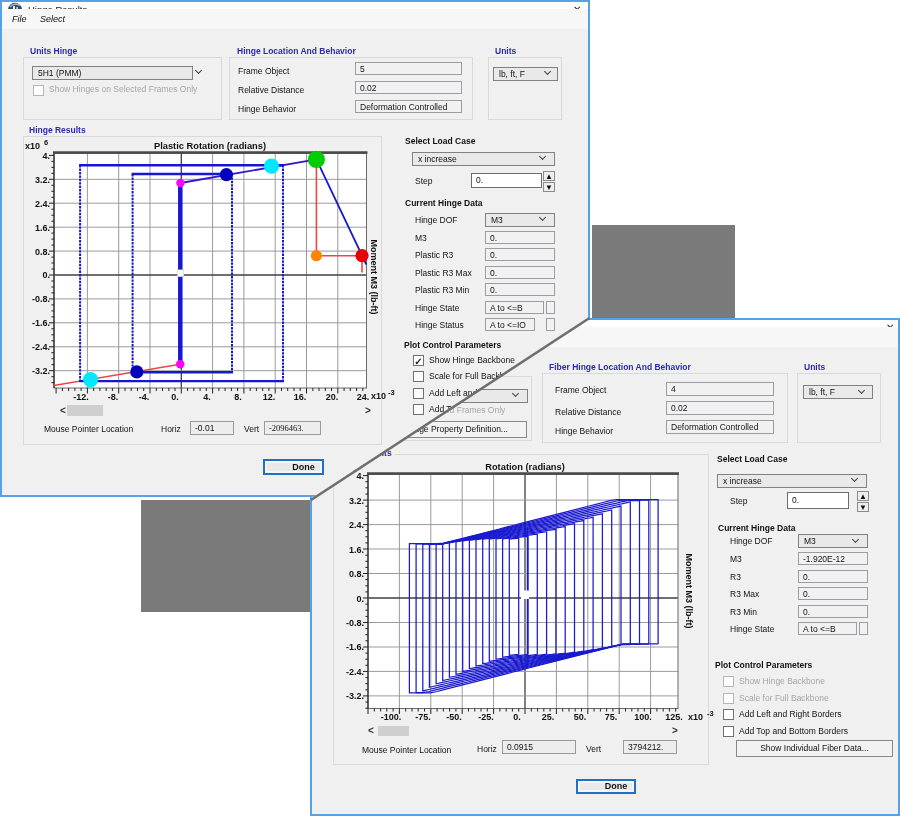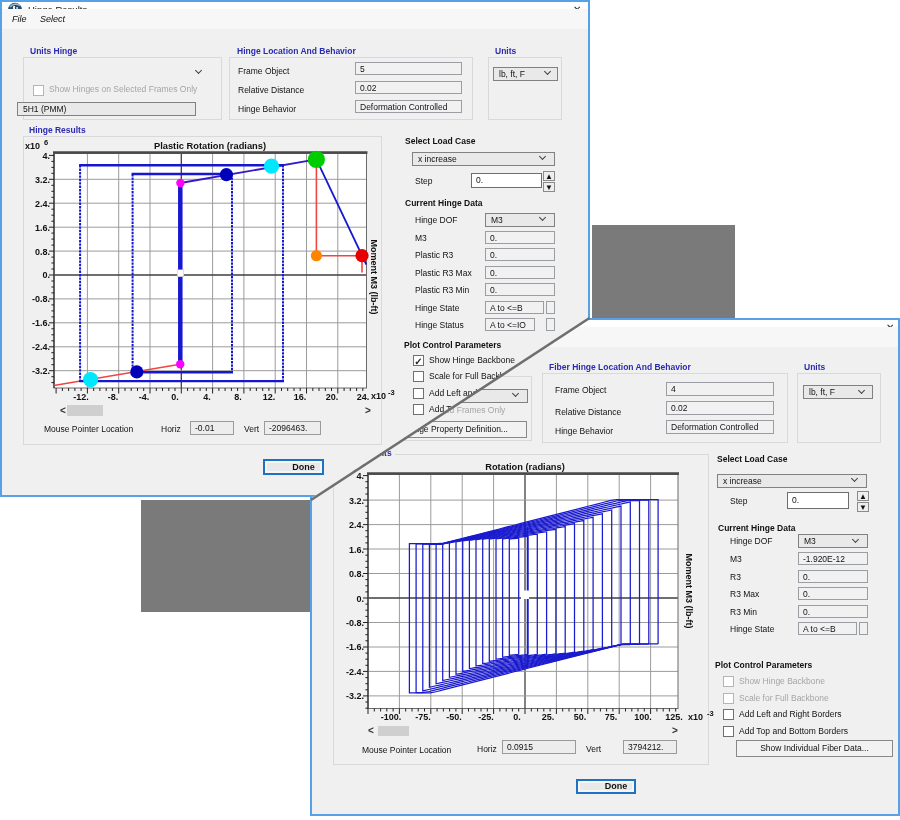--- a/index.html
+++ b/index.html
@@ -282,21 +282,21 @@
       <rect x="9.2" y="5" width="1.8" height="8" fill="#b8c9d9"></rect>
     </svg>
 <div class="ttl">Hinge Results</div>
 <div class="x" style="left:573px;">✕</div>
 <div class="mb">
       <span style="left:12px;">File</span>
       <span style="left:40px;">Select</span>
     </div>
 <div class="grp" style="left:23px;top:57px;width:199px;height:63px;"></div>
 <div class="glbl" style="left:27px;top:46px;">Units Hinge</div>
-<div class="cmb" style="left:17px;top:66px;width:179px;height:14px;line-height:12px;margin-top:36px;">5H1 (PMM)</div>
+<div class="cmb" style="left:32px;top:66px;width:161px;height:14px;line-height:12px;">5H1 (PMM)</div>
 <div class="chev" style="left:196px;top:68px;"></div>
 <div class="cb" style="left:33px;top:85px;border-color:#b5b5b5;"></div>
 <div class="lbl dis" style="left:49px;top:84px;">Show Hinges on Selected Frames Only</div>
 <div class="grp" style="left:229px;top:57px;width:244px;height:63px;"></div>
 <div class="glbl" style="left:234px;top:46px;">Hinge Location And Behavior</div>
 <div class="lbl" style="left:238px;top:66px;">Frame Object</div>
 <div class="fld" style="left:355px;top:62px;width:107px;height:13px;">5</div>
 <div class="lbl" style="left:238px;top:85px;">Relative Distance</div>
 <div class="fld" style="left:355px;top:81px;width:107px;height:13px;">0.02</div>
 <div class="lbl" style="left:238px;top:104px;">Hinge Behavior</div>
@@ -469,21 +469,21 @@
 <circle cx="136.8" cy="371.9" r="6.6" fill="#0000bb"></circle>
 <circle cx="90.6" cy="379.6" r="7.6" fill="#00e8ff"></circle>
     </svg>
 <div class="arr" style="left:60px;top:405px;">&lt;</div>
 <div class="arr" style="left:365px;top:405px;">&gt;</div>
 <div class="thumb" style="left:67px;top:405px;width:36px;height:11px;"></div>
 <div class="lbl" style="left:44px;top:424px;">Mouse Pointer Location</div>
 <div class="lbl" style="left:161px;top:424px;">Horiz</div>
 <div class="mfl" style="left:190px;top:421px;width:44px;height:14px;line-height:12px;">-0.01</div>
 <div class="lbl" style="left:244px;top:424px;">Vert</div>
-<div class="mfl" style="left:264px;top:421px;width:57px;height:14px;line-height:12px;">-2096463.</div>
+<div class="mfl" style="left:264px;top:421px;width:57px;height:14px;line-height:12px;font-family:Liberation Serif, serif;">-2096463.</div>
 <div class="blbl" style="left:405px;top:136px;">Select Load Case</div>
 <div class="cmb" style="left:412px;top:152px;width:143px;height:14px;line-height:12px;">x increase</div>
 <div class="chev" style="left:540px;top:154px;"></div>
 <div class="lbl" style="left:415px;top:176px;">Step</div>
 <div class="inp" style="left:471px;top:173px;width:71px;height:15px;line-height:13px;">0.</div>
 <div class="spin" style="left:543px;top:171px;">▲</div>
 <div class="spin" style="left:543px;top:182px;">▼</div>
 <div class="blbl" style="left:405px;top:198px;">Current Hinge Data</div>
 <div class="lbl" style="left:415px;top:214.5px;">Hinge DOF</div>
 <div class="cmb" style="left:485px;top:212.5px;width:70px;height:14px;line-height:12px;">M3</div>

